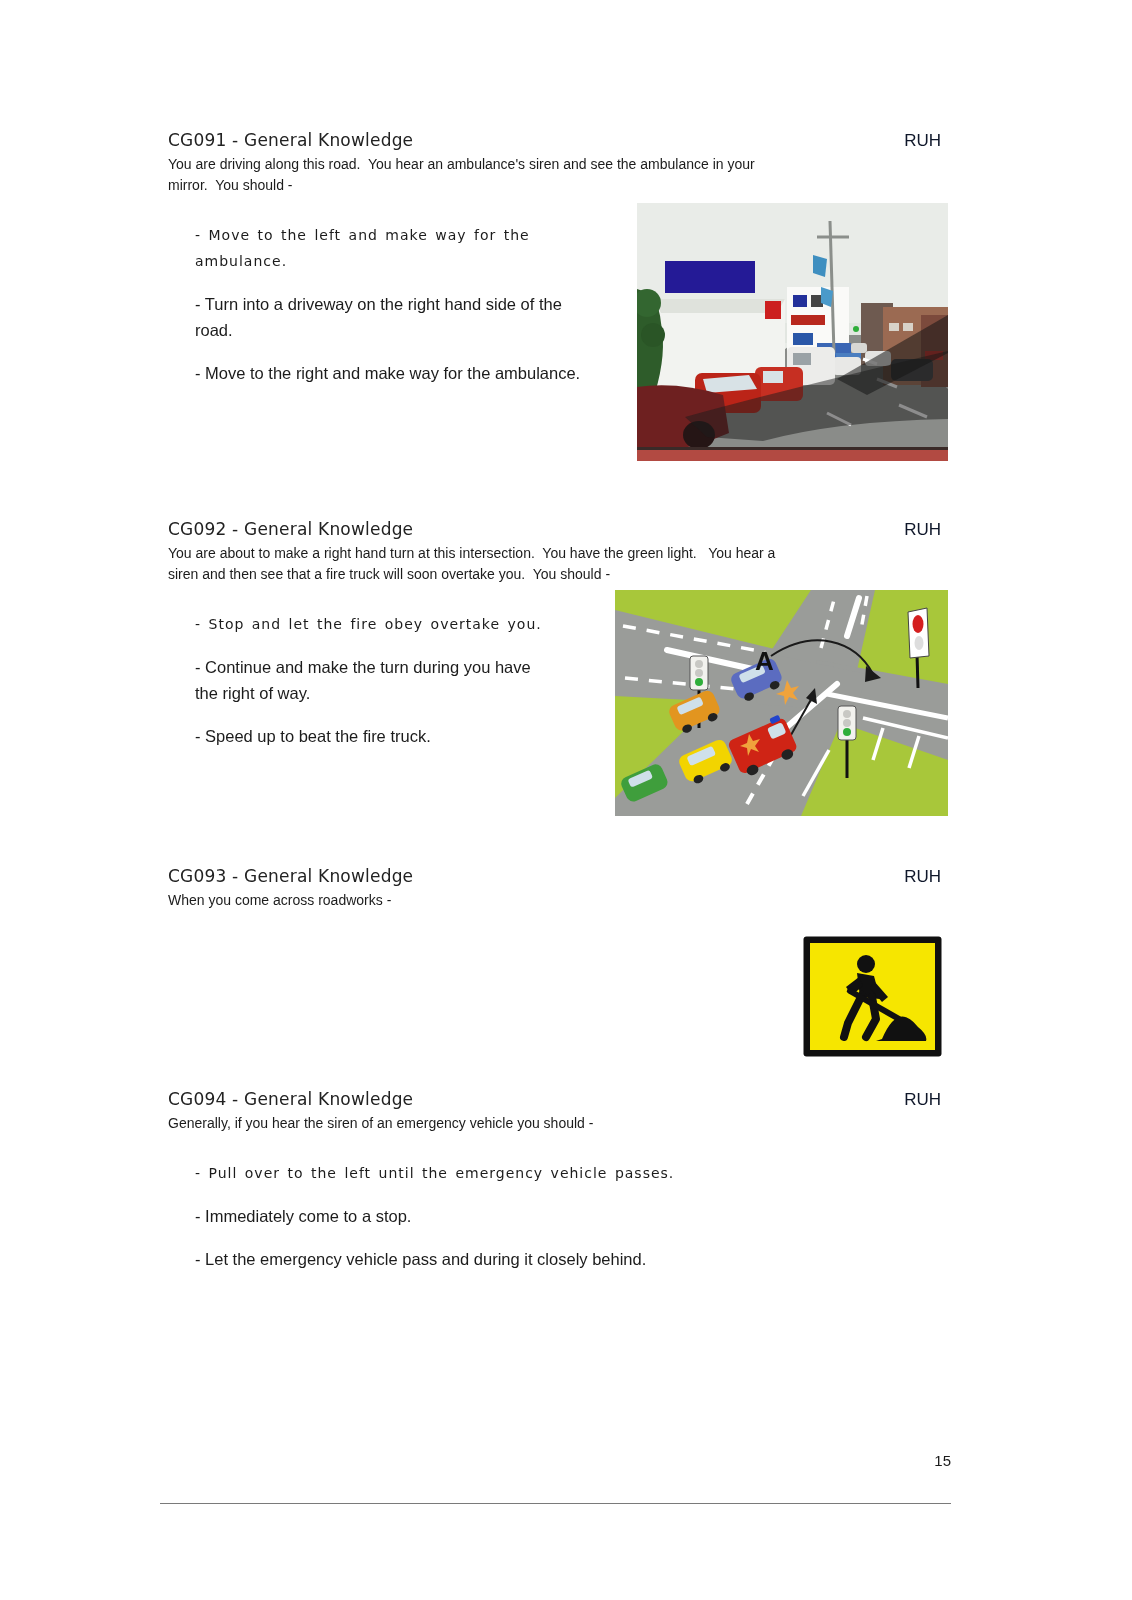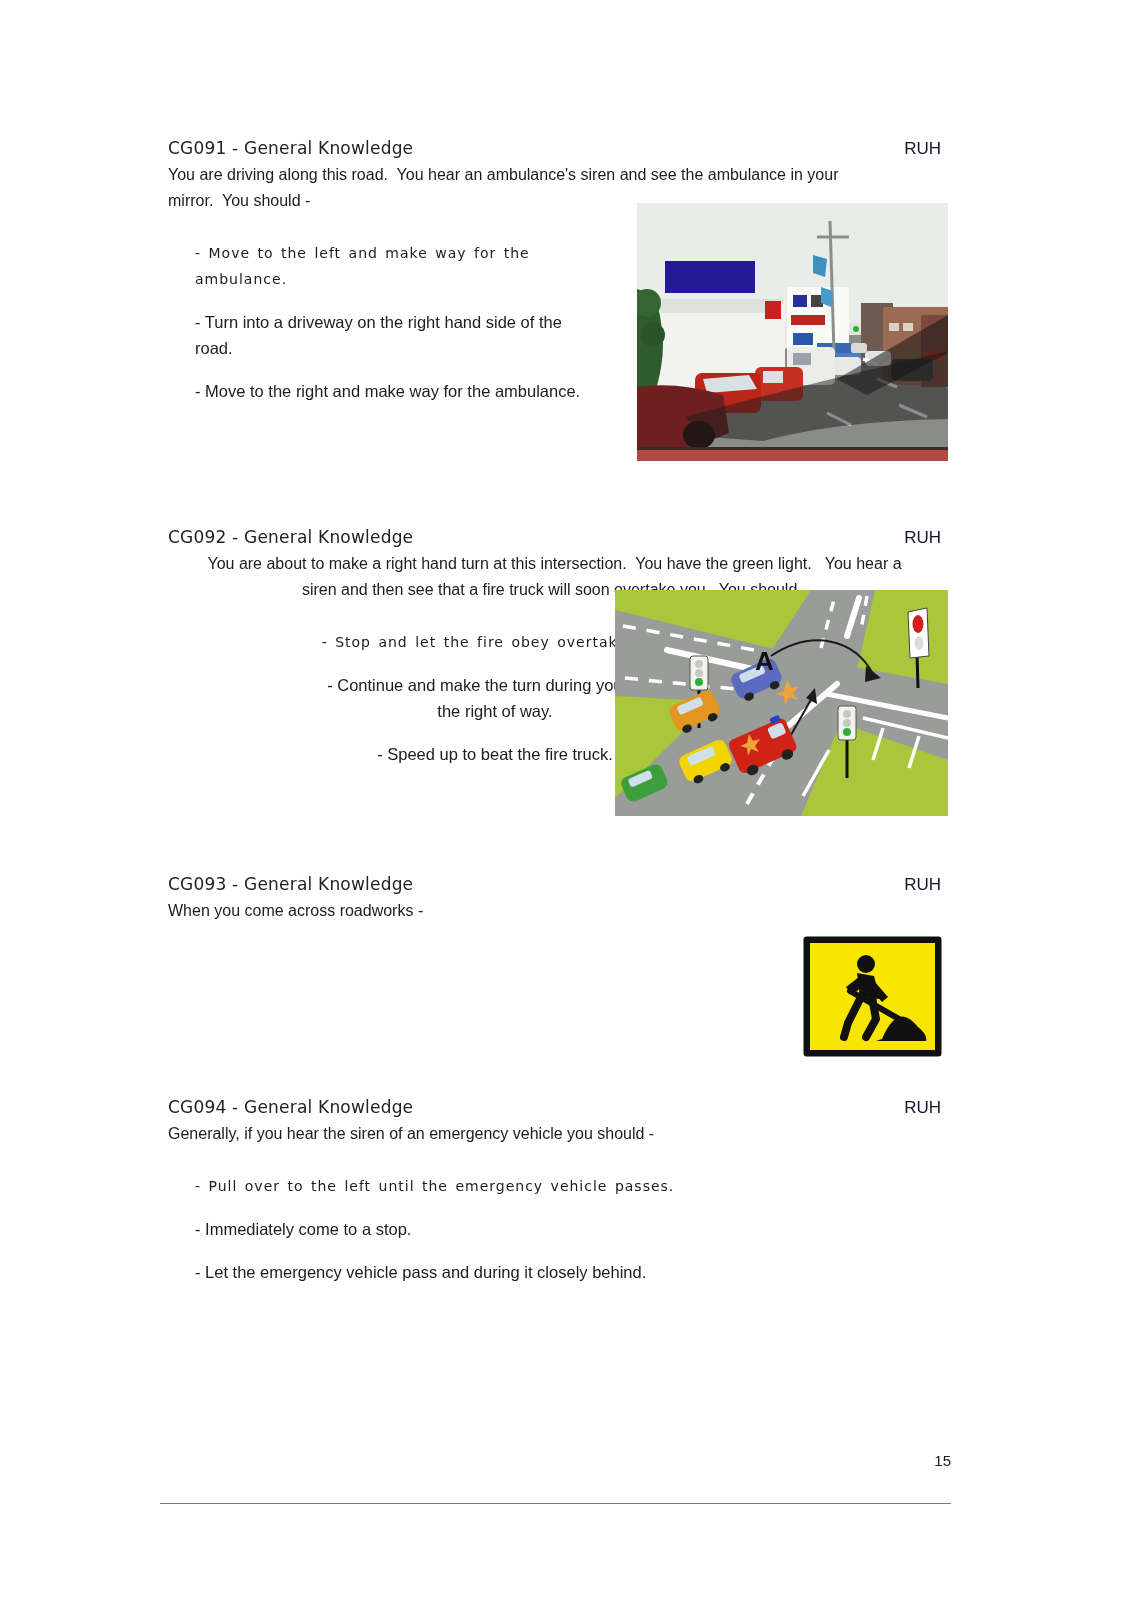--- a/index.html
+++ b/index.html
@@ -1,27 +1,27 @@
 <!DOCTYPE html>
 <html><head>
 <meta charset="utf-8">
 <style>
   html,body { margin:0; padding:0; background:#ffffff; }
   .page {
     position:relative; width:1132px; height:1600px; background:#fff;
     font-family:"Liberation Sans", sans-serif; color:#1c1c1c; overflow:hidden;
   }
   .question { position:absolute; left:168px; width:773px; }
-  .qhead { display:flex; justify-content:space-between; align-items:baseline;margin-top:8px; }
+  .qhead { display:flex; justify-content:space-between; align-items:baseline; }
   .qtitle {
     font-family:"DejaVu Sans", sans-serif; font-size:17px; font-weight:400;
     letter-spacing:0.2px; margin:0; color:#222;
   }
   .qtag { font-size:17px; color:#0f172a; }
-  .qtext { font-size:16px; line-height:26px; margin:3px 0 0 0; white-space:pre-wrap; }
+  .qtext { font-size:14px; line-height:21px; margin:3px 0 0 0; white-space:pre-wrap; }
   .opts { margin:26px 0 0 27px; width:600px; }
   .opt { font-size:16.5px; line-height:26px; margin:0 0 17px 0; white-space:pre-wrap; }
   .opt.correct {
     font-family:"DejaVu Sans", sans-serif; font-size:14px;
     letter-spacing:1px; word-spacing:2px; line-height:26px;
   }
   .qimg { position:absolute; margin:0; padding:0; }
   .qimg svg { display:block; }
   .img-photo  { left:469px; top:73px; }
   .img-diagram{ left:447px; top:71px; }
@@ -110,21 +110,21 @@
 
         <path d="M48,214 Q150,186 311,148 L311,216 Q200,218 126,238 L70,234 Z" fill="#1b1b1b" opacity="0.5"></path>
         <path d="M200,176 L311,112 L311,150 L230,192 Z" fill="#161616" opacity="0.55"></path>
 
         <rect x="0" y="246" width="311" height="12" fill="#b24a42"></rect>
         <rect x="0" y="244" width="311" height="3" fill="#3a2a28"></rect>
       </svg>
     </figure>
   </section>
 
-  <section class="question" style="top:519px;text-align:center;">
+  <section class="question" style="top:519px;">
     <div class="qhead">
       <h2 class="qtitle">CG092 - General Knowledge</h2>
       <span class="qtag">RUH</span>
     </div>
     <p class="qtext">You are about to make a right hand turn at this intersection.  You have the green light.   You hear a
 siren and then see that a fire truck will soon overtake you.  You should -</p>
     <div class="opts">
       <p class="opt correct">- Stop and let the fire obey overtake you.</p>
       <p class="opt">- Continue and make the turn during you have
 the right of way.</p>

